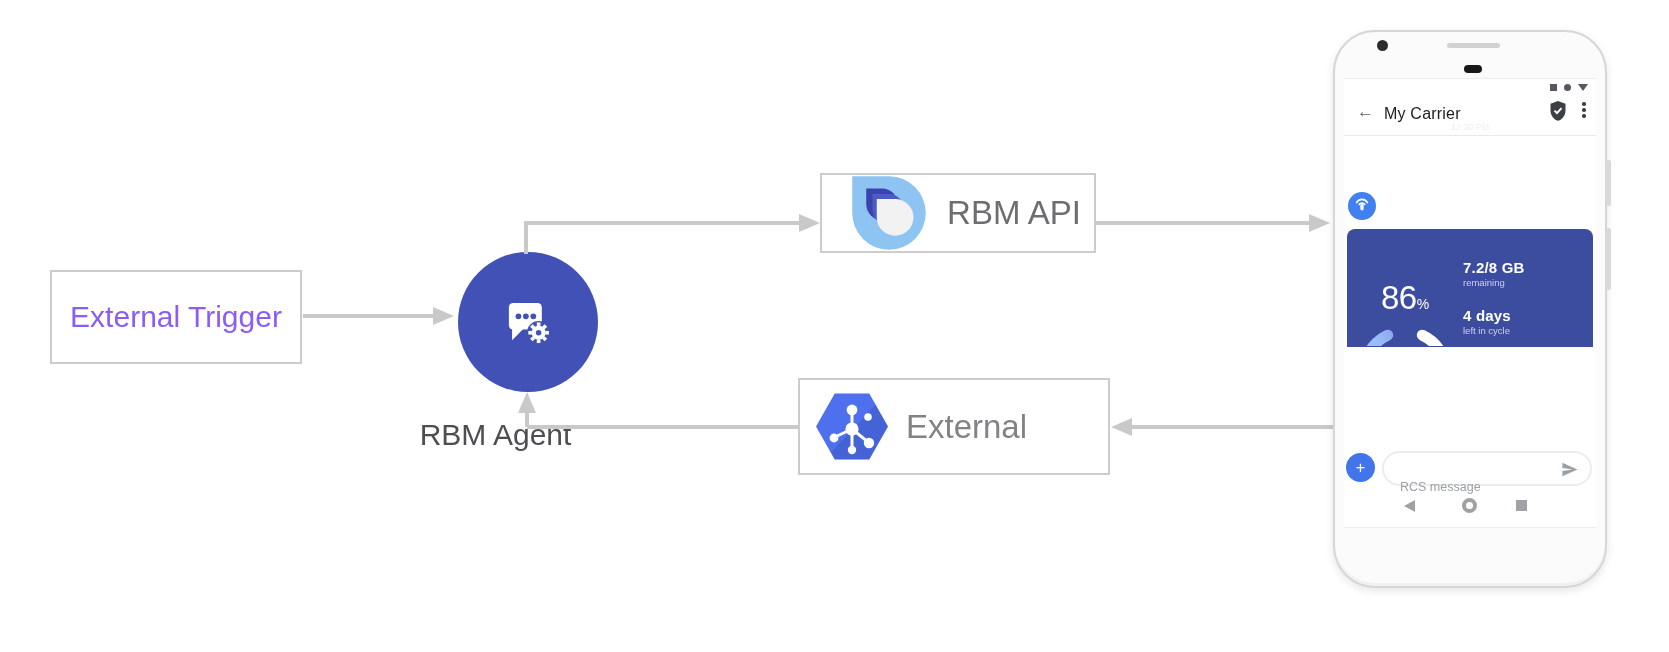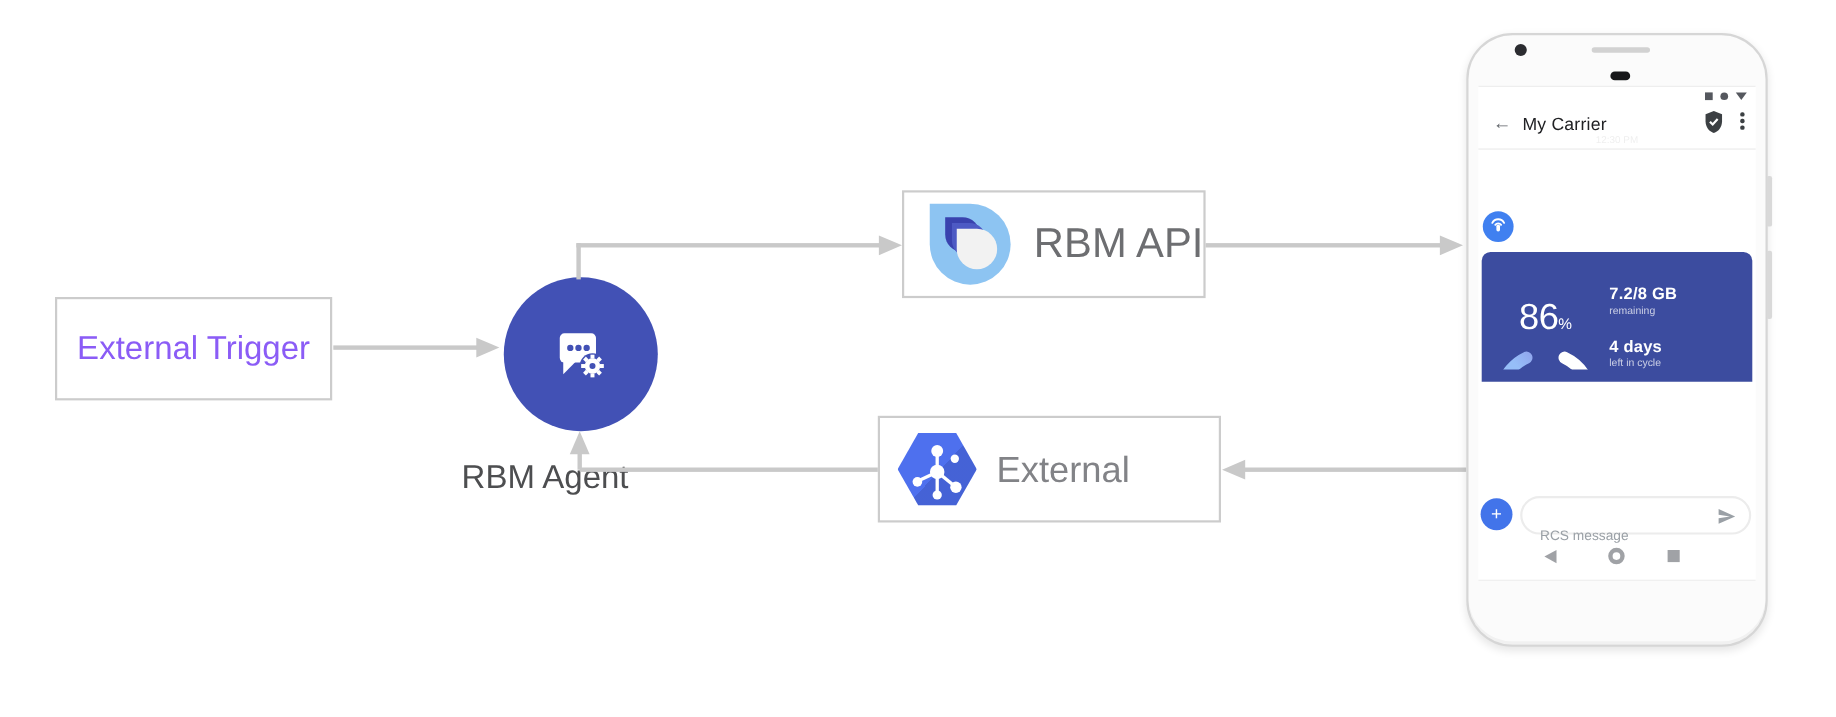--- a/index.html
+++ b/index.html
@@ -12,21 +12,21 @@
   .dlabel { color:#8b5cf6; }
   .h-line, .v-line { position:absolute; background:#c9c9c9; }
   .h-line { height:4px; }
   .v-line { width:4px; }
   .arr { position:absolute; width:0; height:0; }
   .arr-right { border-top:9px solid transparent; border-bottom:9px solid transparent; border-left:21px solid #c9c9c9; }
   .arr-left  { border-top:9px solid transparent; border-bottom:9px solid transparent; border-right:21px solid #c9c9c9; }
   .arr-up    { border-left:9px solid transparent; border-right:9px solid transparent; border-bottom:21px solid #c9c9c9; }
 
   #ext-box { left:50px; top:270px; width:252px; height:94px; font-size:30px; color:#545557; }
-  #api-box { left:820px; top:173px; width:276px; height:98px; justify-content:flex-end; padding-left:12px; gap:16px; font-size:38px; color:#6d6e71; }
+  #api-box { left:820px; top:173px; width:276px; height:80px; justify-content:center; padding-left:12px; gap:16px; font-size:33px; color:#6d6e71; }
   #webhook-box { left:798px; top:378px; width:312px; height:97px; justify-content:flex-start; padding-left:16px; gap:18px; font-size:33px; color:#828387; }
 
   #agent-circle { position:absolute; left:458px; top:252px; width:140px; height:140px; border-radius:50%; background:#4251b5; display:flex; align-items:center; justify-content:center; }
   #agent-label { position:absolute; left:398px; top:418px; width:195px; text-align:center; font-size:30px; color:#4d4e50; }
 
   
   .hexagon { position:relative; width:72px; height:70px; clip-path:polygon(26% 3%, 74% 3%, 100% 50%, 74% 97%, 26% 97%, 0% 50%); background:#4e70ee; flex:0 0 auto; }
   .hexagon .shade { position:absolute; inset:0; background:linear-gradient(133deg, rgba(0,0,40,0) 52%, rgba(0,0,40,0.12) 52%); }
   .hexagon svg { position:absolute; inset:0; }
 
@@ -54,21 +54,21 @@
   .menu-dots i { width:3.5px; height:3.5px; border-radius:50%; background:#3c4043; }
   .faint-time { position:absolute; left:0; right:0; top:43px; text-align:center; font-size:9px; color:rgba(32,33,36,0.08); }
   .app-divider { position:absolute; top:56px; left:0; width:100%; height:1px; background:#e9e9e9; }
 
   .avatar { position:absolute; left:4px; top:113px; width:28px; height:28px; border-radius:50%; background:#4080f0; display:flex; align-items:center; justify-content:center; }
   .bubble { position:absolute; left:38px; top:97px; background:#f1f3f4; border-radius:16px; padding:9px 12px; font-size:11px; line-height:15px; color:#3c4043; }
   .bubble div { white-space:nowrap; }
 
   .usage-card { position:absolute; left:3px; top:150px; width:246px; }
   .card-top { position:relative; height:118px; background:#3c4c9f; border-radius:8px 8px 0 0; }
-  .gauge-wrap { position:absolute; left:10px; top:11px; width:96px; height:96px; }
+  .gauge-wrap { position:absolute; left:10px; top:21px; width:96px; height:96px; }
   .gauge-text { position:absolute; inset:0; display:flex; align-items:center; justify-content:center; color:#fff; }
   .gauge-text .big { font-size:33px; font-weight:300; letter-spacing:-0.5px; }
   .gauge-text .pct { font-size:14px; margin-top:12px; }
   .card-stats { position:absolute; left:116px; right:4px; top:30px; color:#fff; }
   .stat-value { font-size:15px; font-weight:bold; letter-spacing:0.2px; }
   .stat-label { font-size:9.5px; color:rgba(255,255,255,0.72); margin-top:1px; }
   .stat-gap { height:19px; }
   .card-bottom { background:#fff; border:1px solid #e3e3e3; border-top:none; border-radius:0 0 10px 10px; padding:12px 14px 14px 14px; }
   .card-title { font-size:12.5px; font-weight:bold; color:#303134; white-space:nowrap; }
   .card-body { margin-top:6px; font-size:10.8px; line-height:16px; color:#5f6368; }

